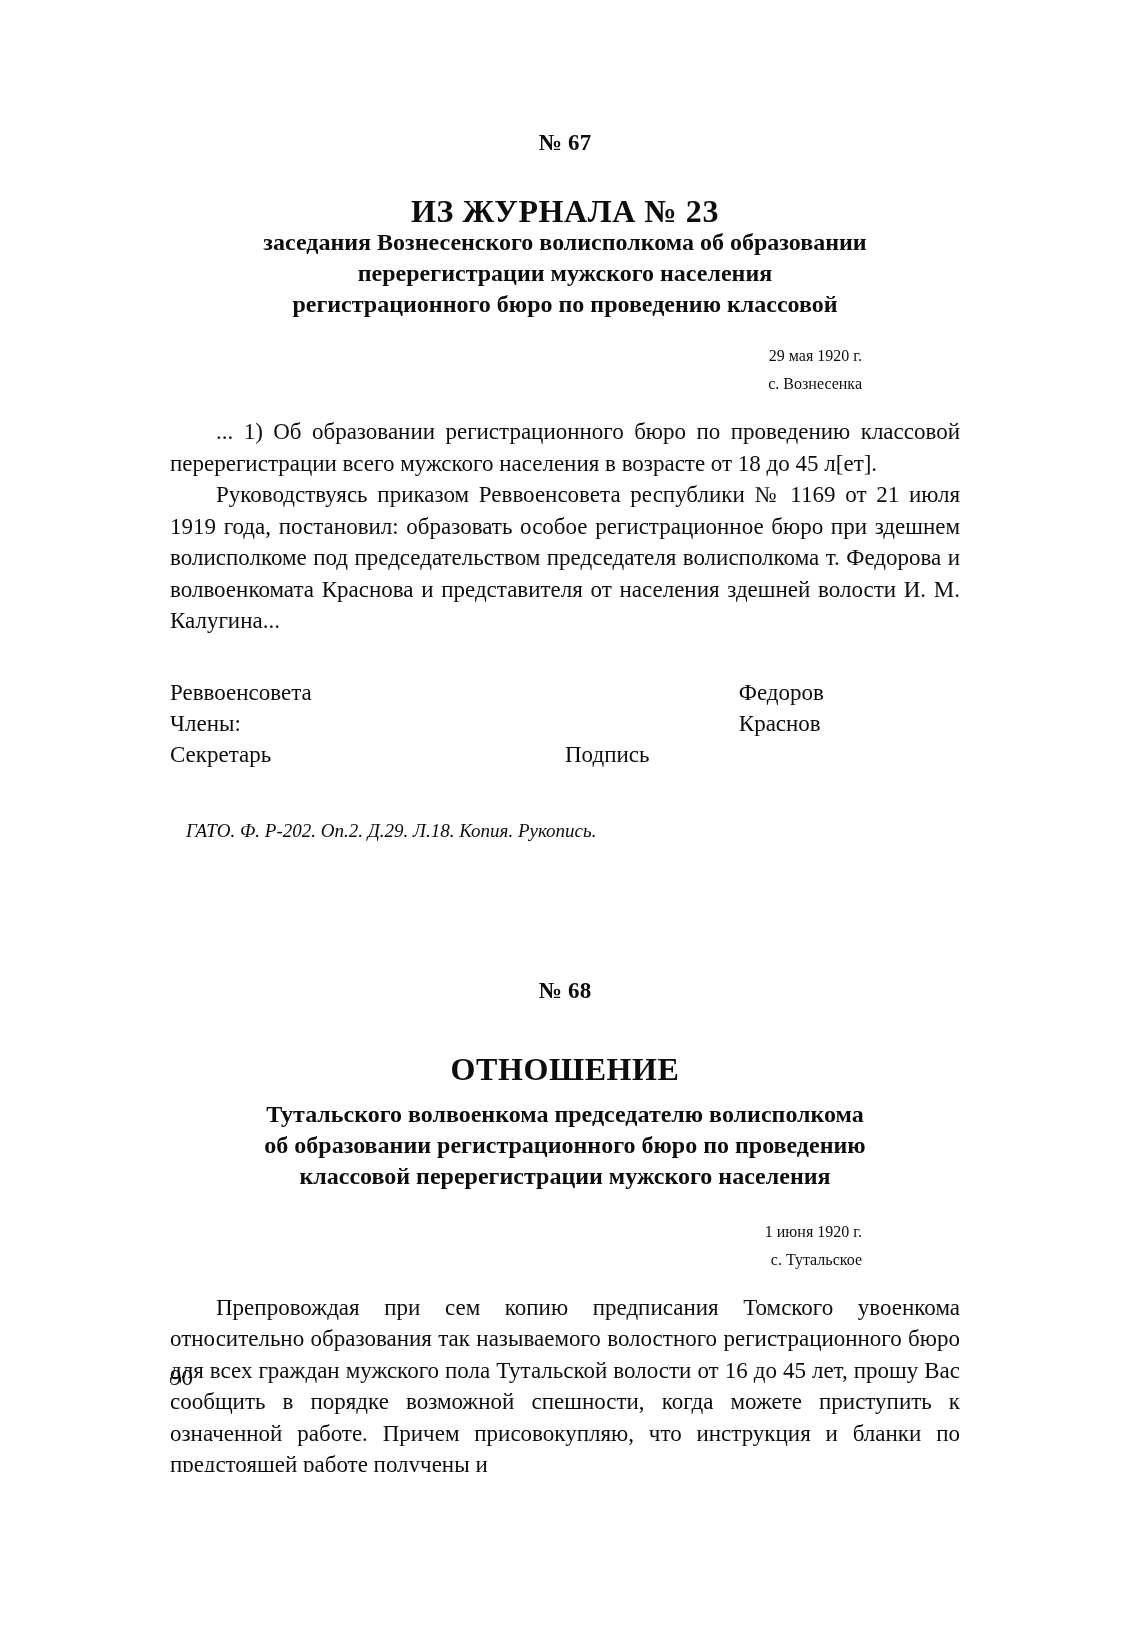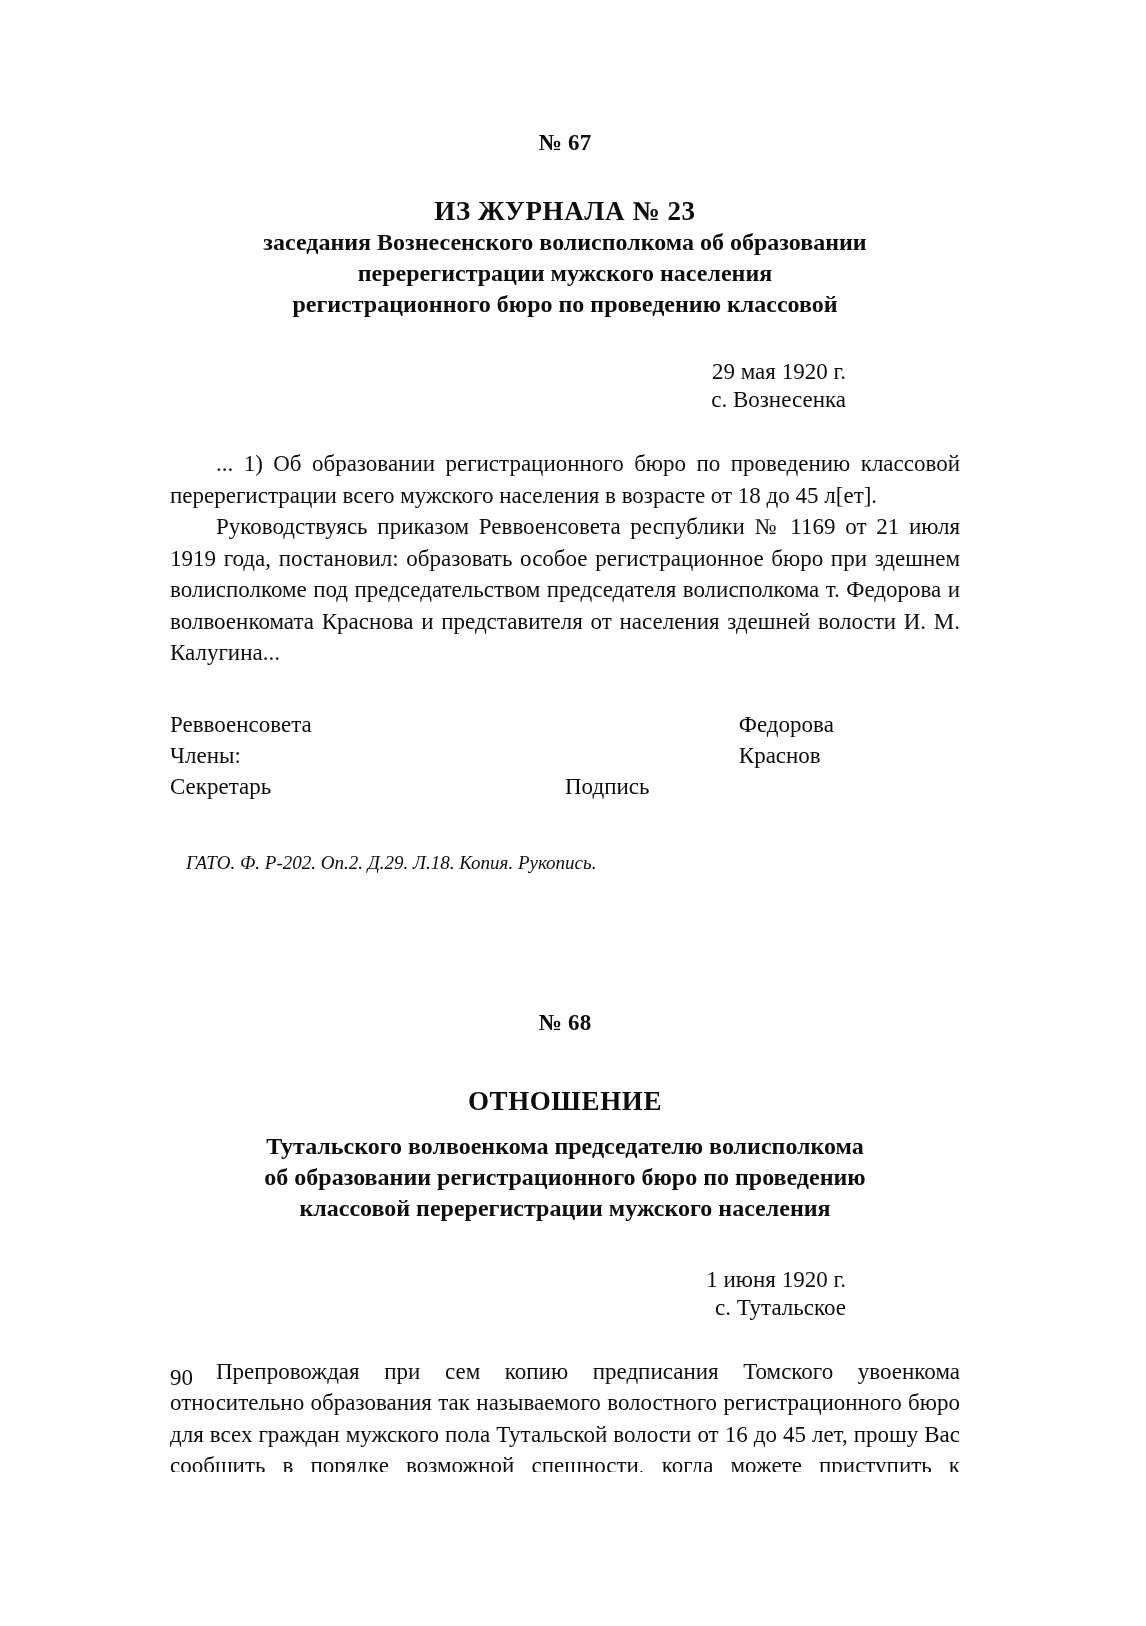--- a/index.html
+++ b/index.html
@@ -38,28 +38,28 @@
     margin: 0 0 0 0;
   }
   .doc-title {
     text-align: center;
     font-weight: bold;
     font-size: 24px;
     line-height: 31px;
     margin: 0;
   }
   .doc-title .line1 {
-    font-size: 27px;
+    font-size: 32px;
     letter-spacing: 0.6px;
   }
   .dateline {
     text-align: right;
-    font-size: 23px;
+    font-size: 16px;
     line-height: 28px;
-    margin: 16px;
+    margin: 0;
     padding-right: 98px;
   }
   p.body-text {
     font-size: 23px;
     line-height: 31.5px;
     text-align: justify;
     text-indent: 46px;
     margin: 0;
     hyphens: manual;
   }
@@ -129,21 +129,21 @@
       <p class="body-text">... 1) Об образовании регистрационного бюро по проведению классовой перерегистрации всего мужского населения в возрасте от 18 до 45 л[ет].</p>
       <p class="body-text">Руководствуясь приказом Реввоенсовета республики № 1169 от 21 июля 1919 года, постановил: образовать особое регистрационное бюро при здешнем волисполкоме под председательством председателя волисполкома т. Федорова и волвоенкомата Краснова и представителя от населения здешней волости И. М. Калугина...</p>
 
       <div class="sp-40"></div>
 
       <table class="sig-table">
         <tbody>
             <tr>
           <td class="sig-left">Реввоенсовета</td>
           <td class="sig-mid"></td>
-          <td class="sig-right">Федорова</td>
+          <td class="sig-right">Федоров</td>
         </tr>
         <tr>
           <td class="sig-left">Члены:</td>
           <td class="sig-mid"></td>
           <td class="sig-right">Краснов</td>
         </tr>
         <tr>
           <td class="sig-left">Секретарь</td>
           <td class="sig-mid">Подпись</td>
           <td class="sig-right"></td>

